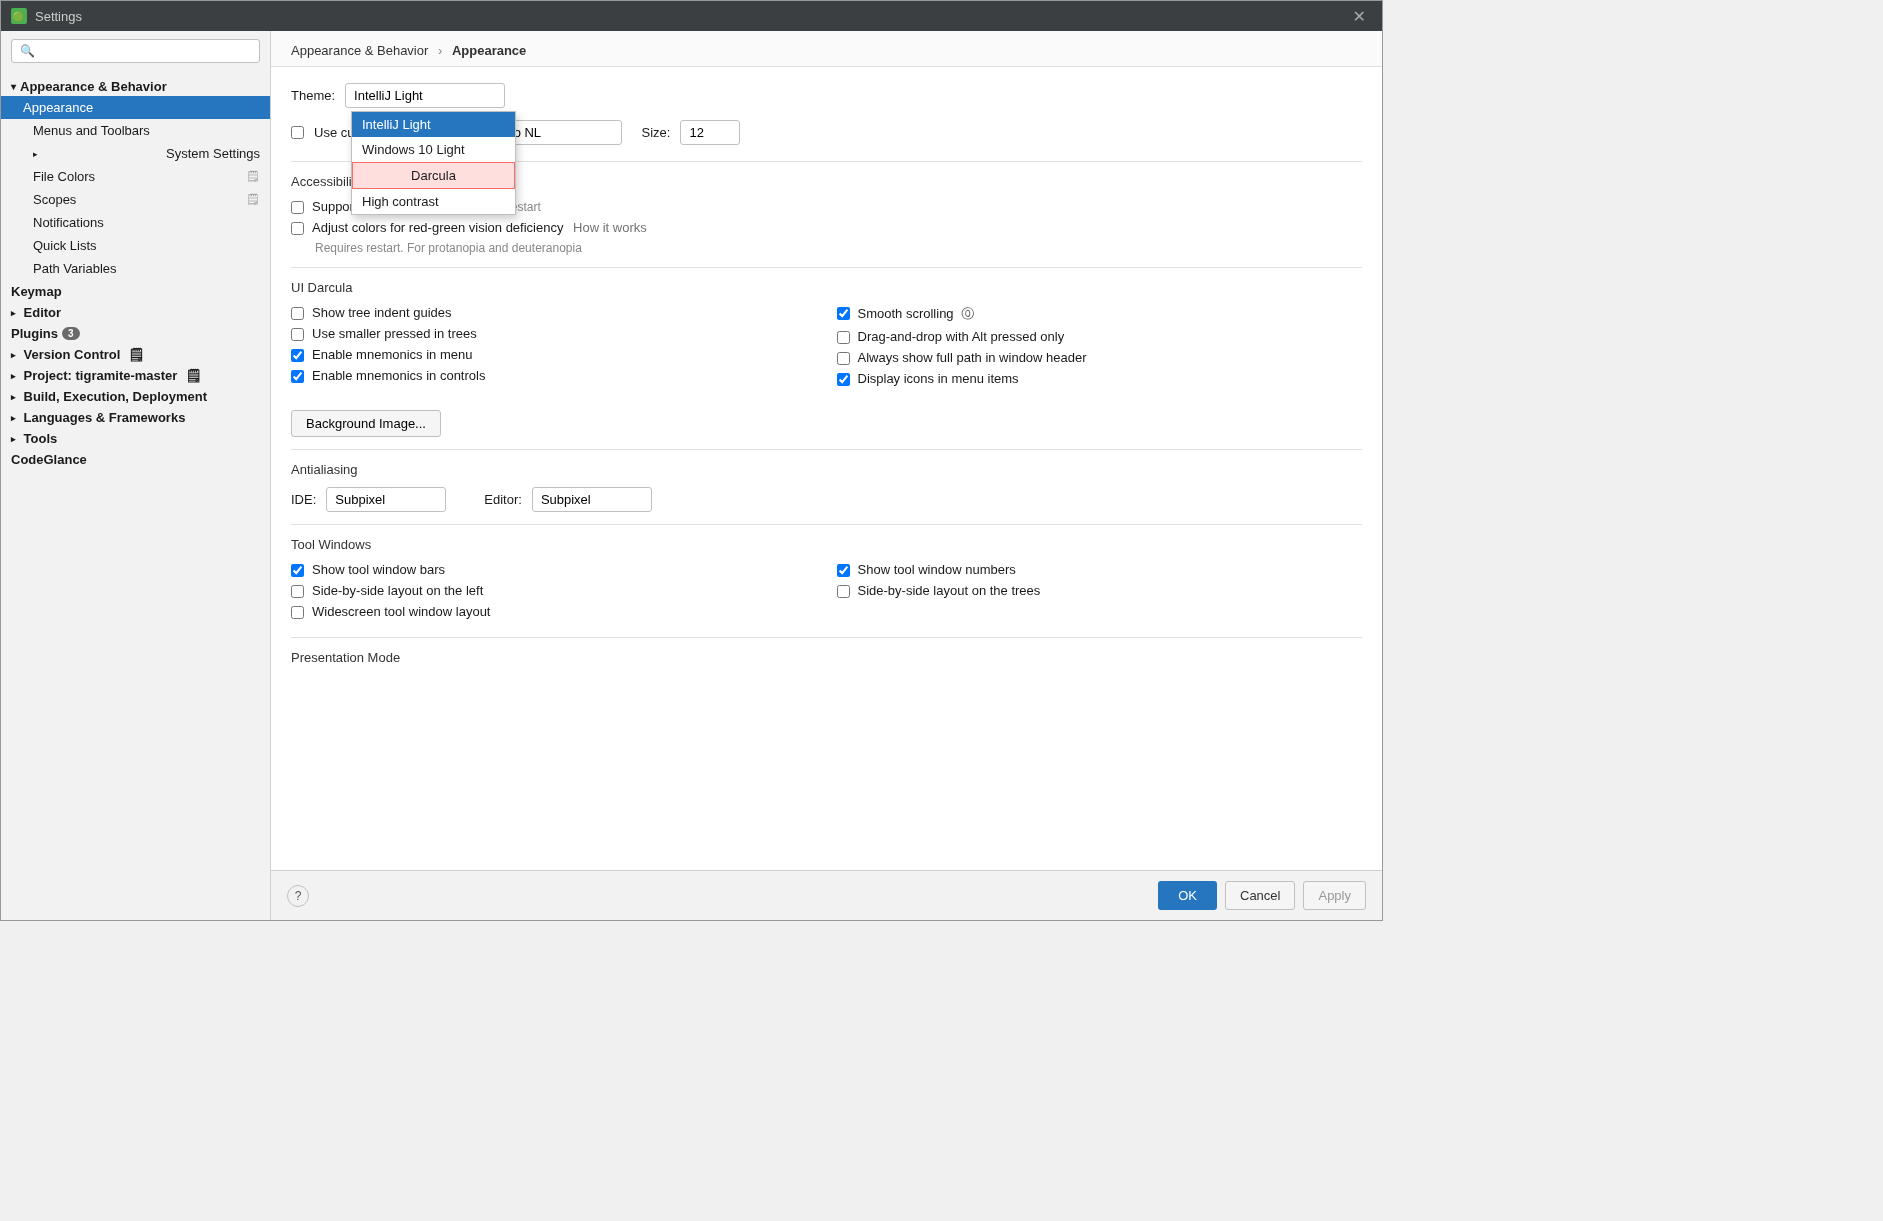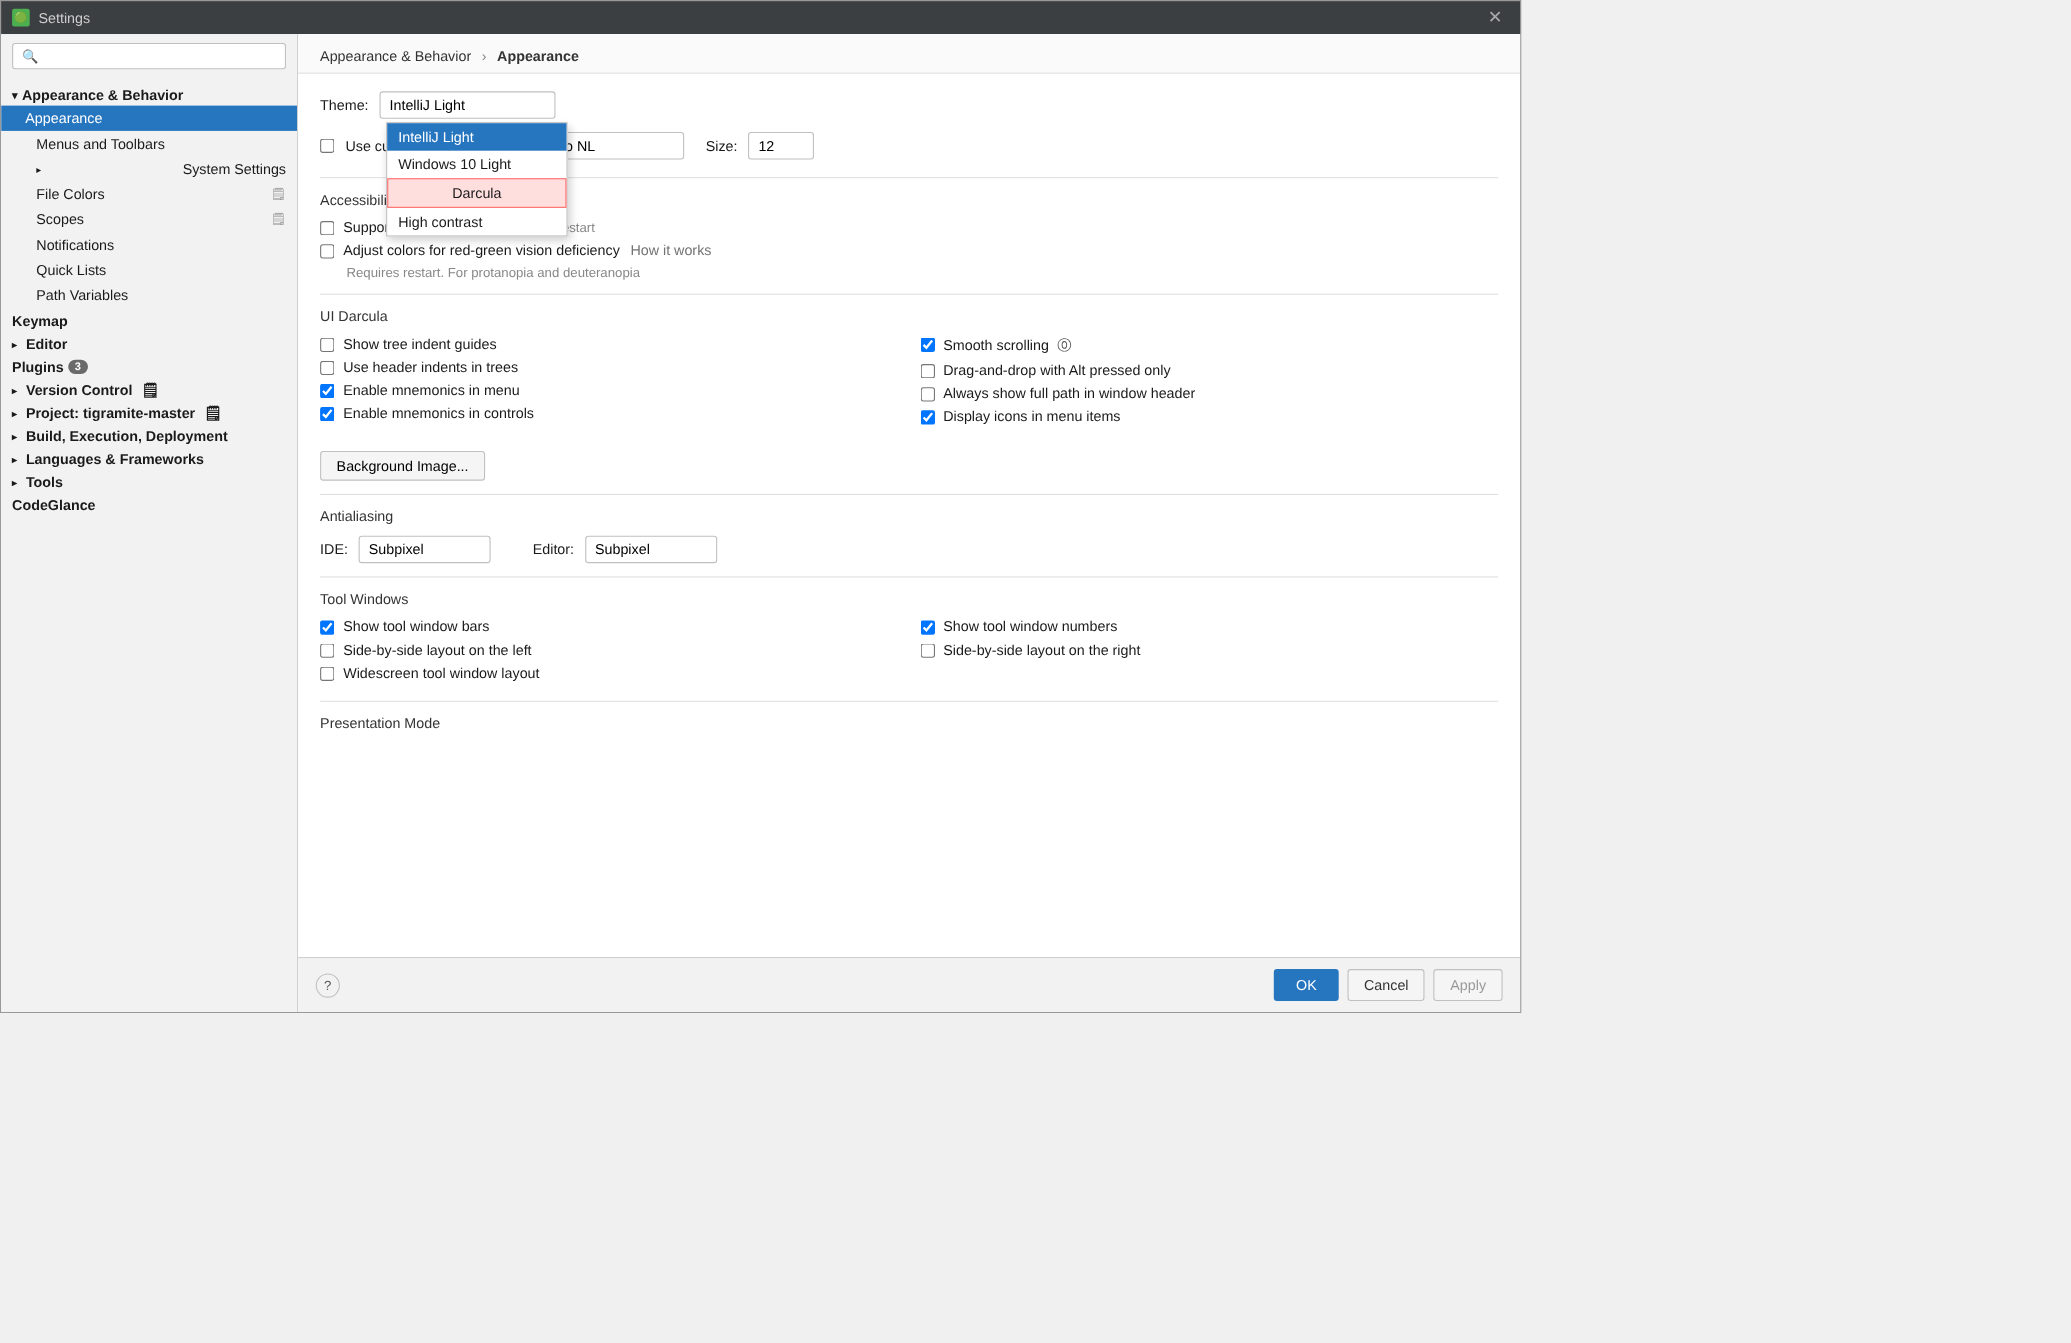--- a/index.html
+++ b/index.html
@@ -267,21 +267,21 @@
 
         <div class="two-col">
 
           <div>
             <div class="checkbox-row">
               <input type="checkbox" id="tree-indent" style="">
               <label for="tree-indent" class="checkbox-label">Show tree indent guides</label>
             </div>
             <div class="checkbox-row">
               <input type="checkbox" id="smaller-indents" style="">
-              <label for="smaller-indents" class="checkbox-label">Use header indents in trees</label>
+              <label for="smaller-indents" class="checkbox-label">Use smaller pressed in trees</label>
             </div>
             <div class="checkbox-row">
               <input type="checkbox" id="mnemonics-menu" checked="" style="">
               <label for="mnemonics-menu" class="checkbox-label">Enable mnemonics in menu</label>
             </div>
             <div class="checkbox-row">
               <input type="checkbox" id="mnemonics-controls" checked="" style="">
               <label for="mnemonics-controls" class="checkbox-label">Enable mnemonics in controls</label>
             </div>
           </div>
@@ -353,21 +353,21 @@
               <label for="widescreen" class="checkbox-label">Widescreen tool window layout</label>
             </div>
           </div>
           <div>
             <div class="checkbox-row">
               <input type="checkbox" id="show-numbers" checked="" style="">
               <label for="show-numbers" class="checkbox-label">Show tool window numbers</label>
             </div>
             <div class="checkbox-row">
               <input type="checkbox" id="side-by-side-right" style="">
-              <label for="side-by-side-right" class="checkbox-label">Side-by-side layout on the right</label>
+              <label for="side-by-side-right" class="checkbox-label">Side-by-side layout on the trees</label>
             </div>
           </div>
         </div>
 
         <hr class="section-divider">
 
         
         <div class="section-title">Presentation Mode</div>
 
       </div>

